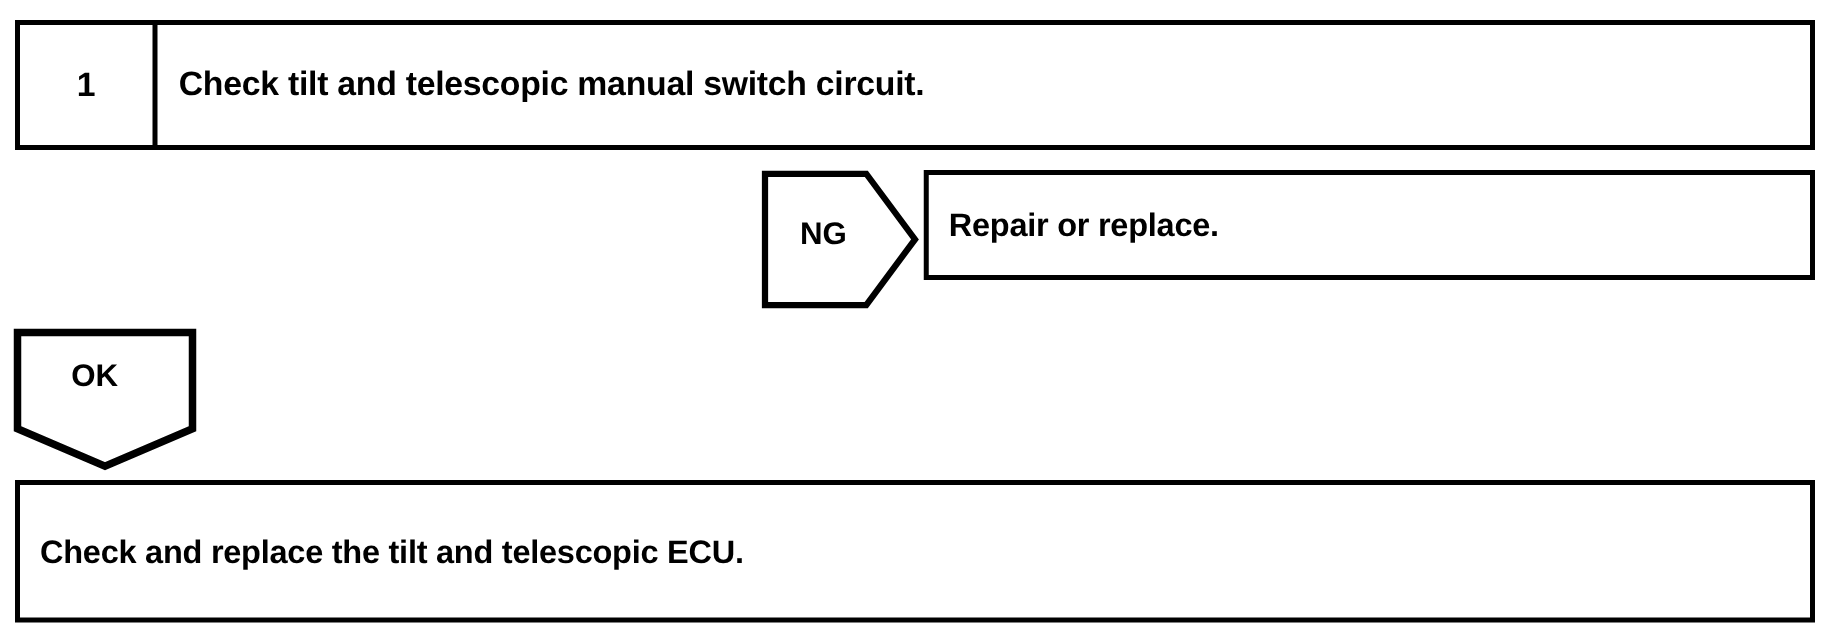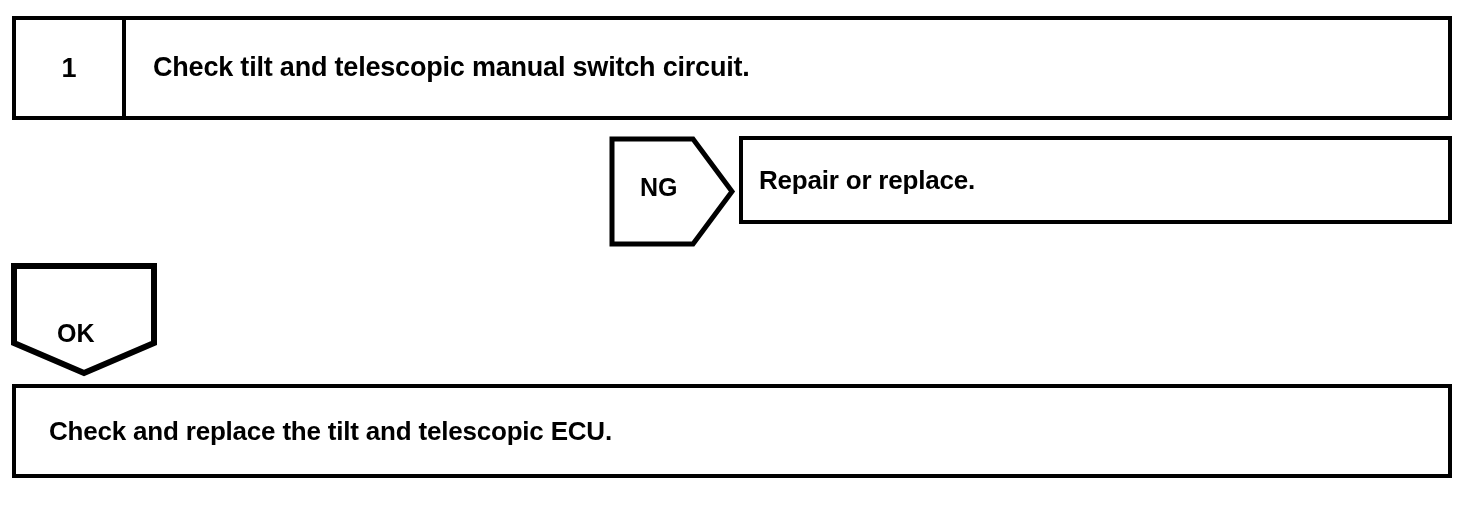--- a/index.html
+++ b/index.html
@@ -49,21 +49,21 @@
   .step-number-text {
     font-size: 27px;
     font-weight: bold;
     letter-spacing: 0px;
     line-height: 1;
   }
   .step-body-cell {
     flex: 1 1 auto;
     display: flex;
     align-items: center;
-    padding-left: 27px;
+    padding-left: 17px;
   }
   .step-body-text {
     font-size: 27px;
     font-weight: bold;
     letter-spacing: -0.2px;
     line-height: 1.1;
     white-space: nowrap;
   }
 
   
@@ -73,24 +73,24 @@
     width: 713px;
     height: 88px;
     display: flex;
     align-items: center;
     padding-left: 16px;
   }
   #ecu-box {
     left: 12px;
     top: 384px;
     width: 1440px;
-    height: 94px;
+    height: 114px;
     display: flex;
     align-items: center;
-    padding-left: 33px;
+    padding-left: 16px;
   }
   .result-text {
     font-size: 26px;
     font-weight: bold;
     letter-spacing: -0.2px;
     line-height: 1.1;
     white-space: nowrap;
   }
 
   
@@ -130,21 +130,20 @@
   }
   #ok-connector svg {
     position: absolute;
     left: 0;
     top: 0;
     display: block;
   }
   #ok-label {
     left: 48px;
     top: 27px;
-    margin-top: 32px;
   }
 </style>
 </head>
 <body>
 
 <div id="canvas">
 
   <div class="flow-box" id="step-box">
     <div class="step-number-cell">
       <span class="step-number-text">1</span>

